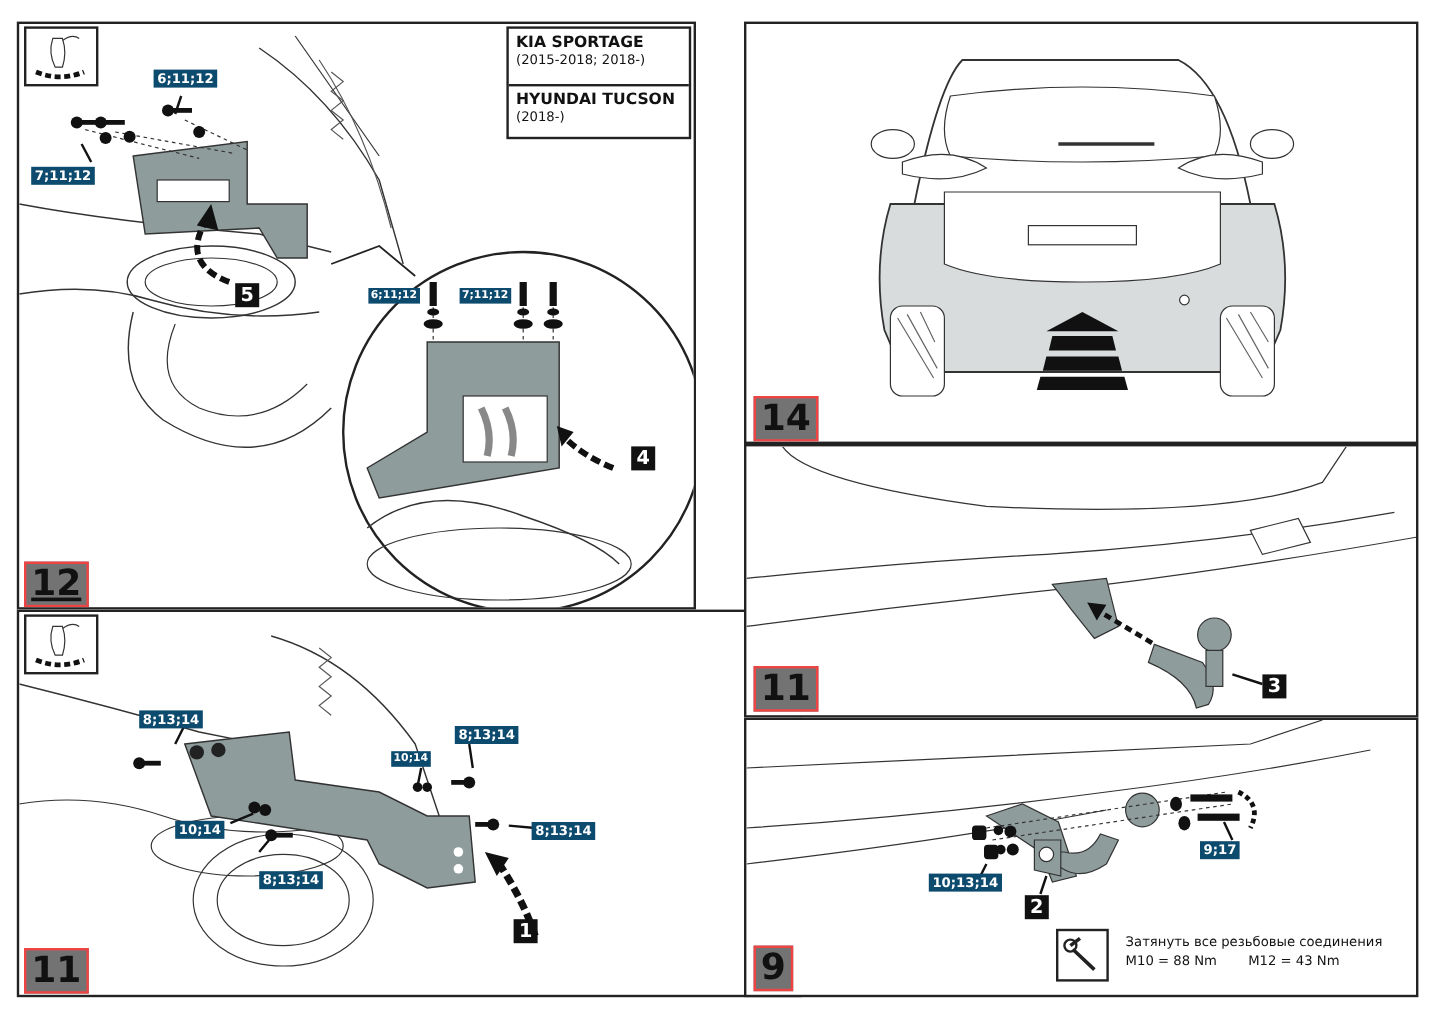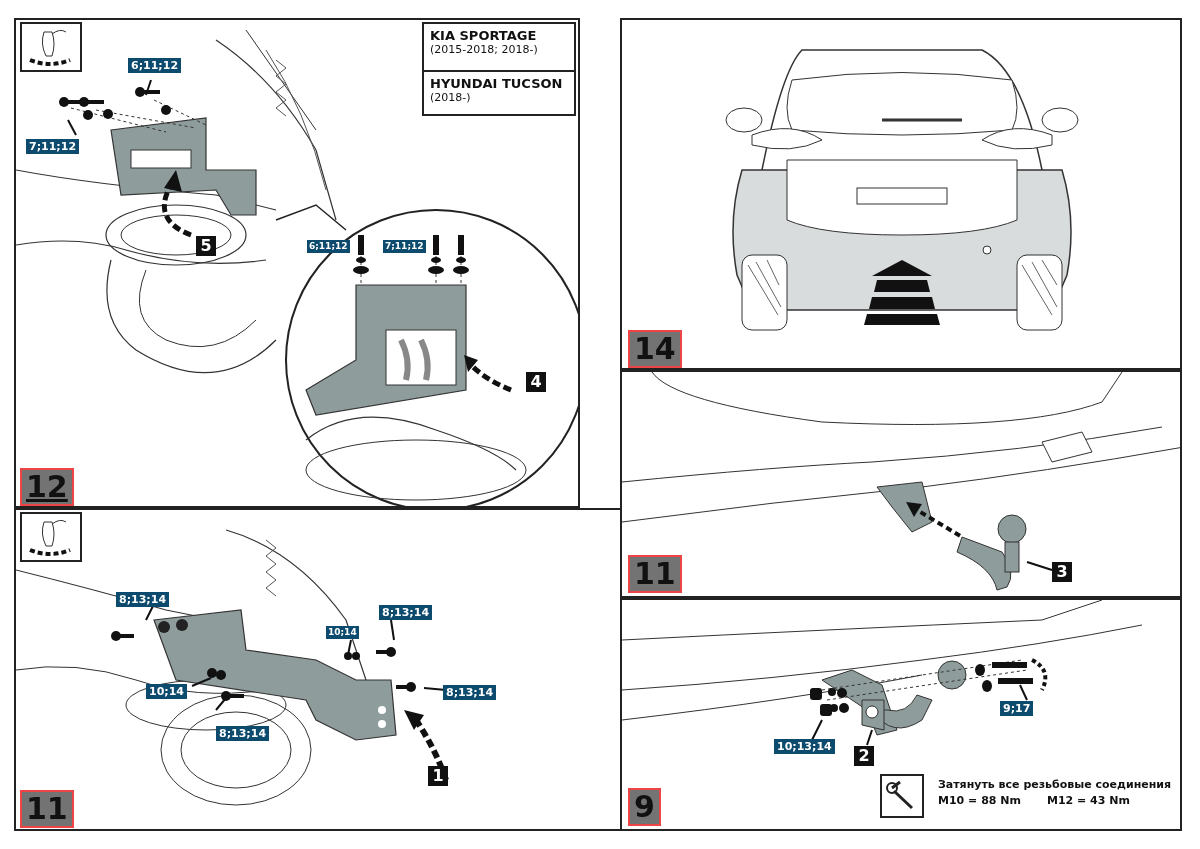--- a/index.html
+++ b/index.html
@@ -9,21 +9,21 @@
   .stepnum { position:absolute; border:2px solid #ef4444; background:#737373; font-weight:bold; font-size:30px; line-height:34px; padding:0 4px; color:#111; font-family:"DejaVu Sans", sans-serif; }
   .lbl { position:absolute; background:#0c4a6e; color:#fff; font-weight:bold; font-size:11px; padding:1px 3px; line-height:13px; font-family:"DejaVu Sans", sans-serif; white-space:nowrap; }
   .lbl.sm { font-size:9px; line-height:11px; padding:1px 2px; }
   .partnum { position:absolute; background:#111; color:#fff; font-weight:bold; font-size:16px; width:20px; height:20px; line-height:20px; text-align:center; font-family:"DejaVu Sans", sans-serif; }
   .title-box { position:absolute; left:422px; top:22px; width:154px; height:94px; border:2px solid #222; box-sizing:border-box; background:#fff; }
   .title-box .row { position:absolute; left:0; width:100%; height:32px; box-sizing:border-box; padding:4px 6px; }
   .title-box .row + .row { border-top:2px solid #222; }
   .tname { font-weight:bold; font-size:13px; line-height:15px; color:#111; }
   .tyears { font-size:11px; line-height:13px; color:#111; }
   .tool-icon-box { position:absolute; border:2px solid #222; background:#fff; box-sizing:border-box; }
-  .note { position:absolute; font-weight:bold; font-size:11px; color:#111; line-height:16px; }
+  .note { position:absolute; font-weight:normal; font-size:11px; color:#111; line-height:16px; }
 </style>
 </head>
 <body>
 
 <div class="panel" style="left:14px;top:18px;width:566px;height:490px;">
   <svg width="566" height="490">
 
     <path d="M0 150 Q80 165 200 175 L260 190" stroke="#333" fill="none" stroke-width="1.2"></path>
     <path d="M0 225 Q60 215 110 230 Q180 250 250 240" stroke="#333" fill="none" stroke-width="1.2"></path>
     <path d="M95 240 Q80 300 120 330 Q200 380 260 320" stroke="#333" fill="none" stroke-width="1.2"></path>
@@ -216,21 +216,21 @@
         <circle cx="212" cy="108" r="4"></circle>
         <circle cx="222" cy="108" r="5"></circle>
       <ellipse cx="358" cy="70" rx="5" ry="6"></ellipse>
         <ellipse cx="365" cy="86" rx="5" ry="6"></ellipse>
       <rect x="370" y="62" width="35" height="6"></rect>
         <rect x="376" y="78" width="35" height="6"></rect>
     </g>
     <path d="M410 60 Q430 70 420 90" stroke="#111" stroke-width="4" stroke-dasharray="4,3" fill="none"></path>
     <path d="M190 140 L200 120 M245 145 L250 130 M405 100 L398 85" stroke="#111" stroke-width="2"></path>
   </svg>
-  <div class="lbl" style="left:152px;top:139px;">10;13;14</div>
+  <div class="lbl" style="left:152px;top:128px;">10;13;14</div>
   <div class="lbl" style="left:378px;top:101px;">9;17</div>
   <div class="partnum" style="left:232px;top:146px;">2</div>
   <div class="tool-icon-box" style="left:258px;top:174px;width:44px;height:44px;">
     <svg width="40" height="40">
         <circle cx="10" cy="12" r="5" fill="none" stroke="#222" stroke-width="2"></circle>
         <path d="M10 12 L18 6 M12 15 L30 32" stroke="#222" stroke-width="3"></path>
       </svg>
   </div>
   <div class="note" style="left:316px;top:177px;">
     <div>Затянуть все резьбовые соединения</div>

